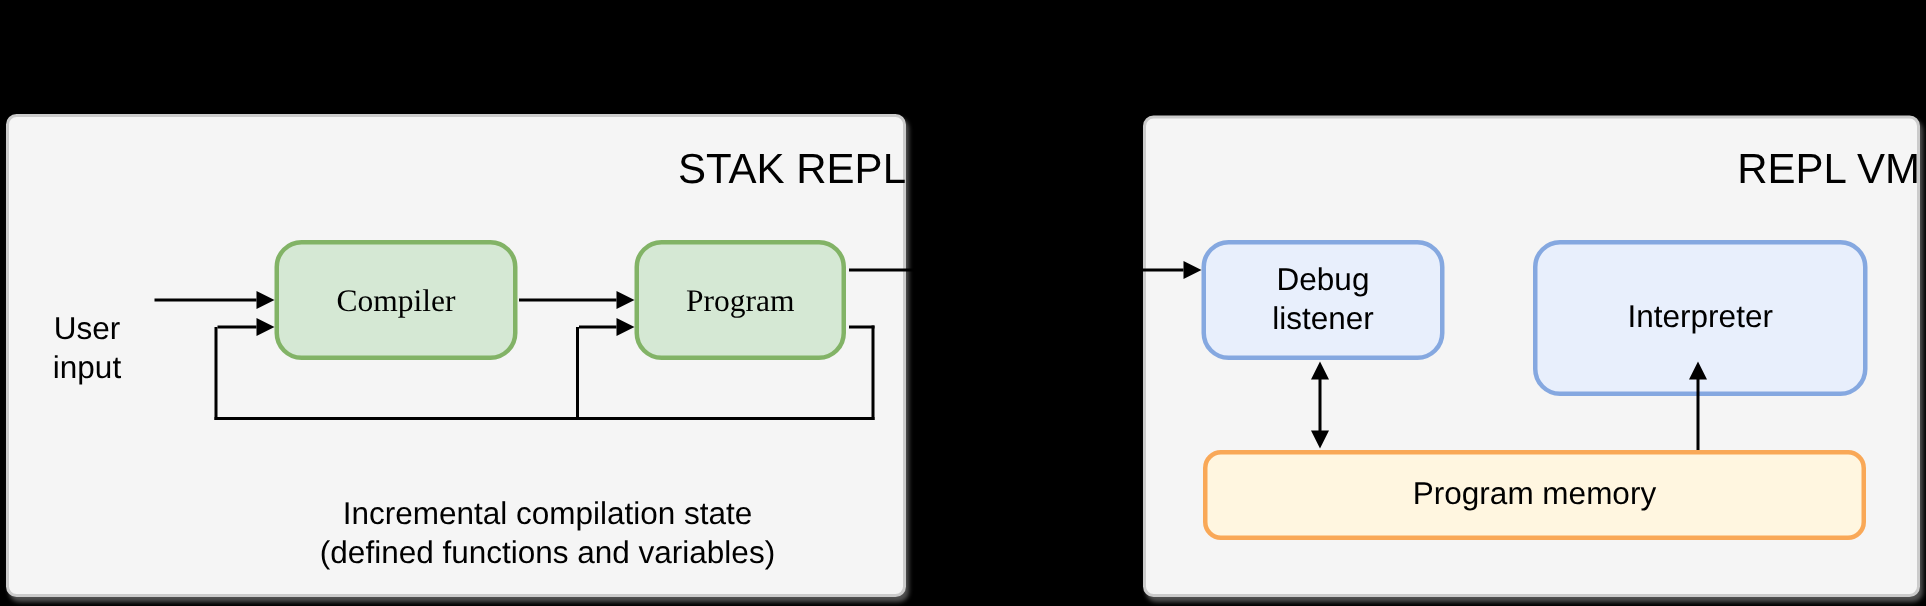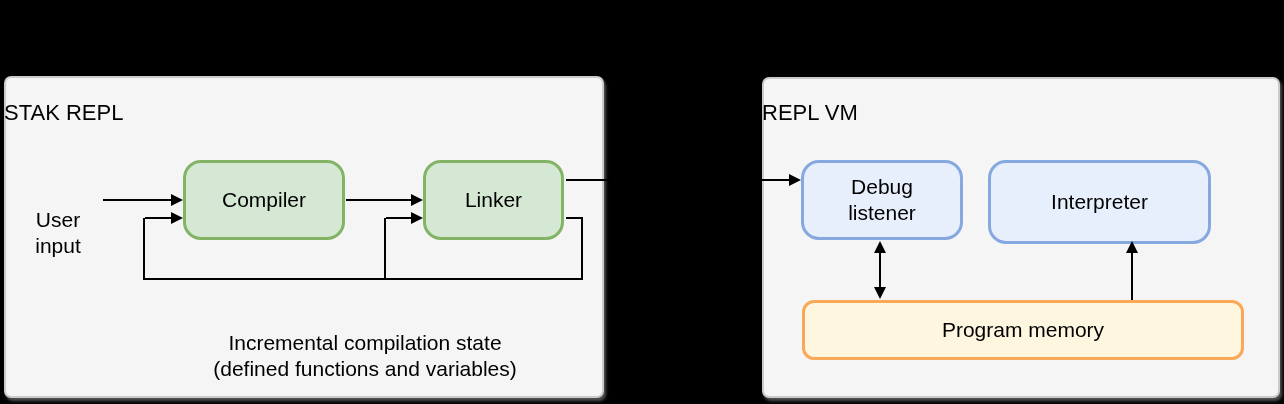--- a/index.html
+++ b/index.html
@@ -8,28 +8,28 @@
     font-family:"Liberation Sans",sans-serif;color:#000;overflow:hidden;
   }
   .panel{
     position:absolute;box-sizing:border-box;
     background:var(--panel-fill,#f5f5f5);
     border:2px solid var(--panel-border,#cbcbcb);
     border-radius:7px;
     box-shadow:2px 3px 3px rgba(145,145,145,0.55);
   }
   .panel-title{
-    position:absolute;text-align:left;font-size:22px;line-height:34px;
+    position:absolute;text-align:right;font-size:28px;line-height:34px;
     font-weight:400;white-space:pre-line;
   }
   .node{
     position:absolute;box-sizing:border-box;display:flex;align-items:center;justify-content:center;
     text-align:center;font-size:21px;line-height:26px;white-space:pre-line;
   }
-  .node.green{background:var(--green-fill,#d5e8d4);border:3px solid var(--green-border,#82b366);border-radius:18px;}
+  .node.green{background:var(--green-fill,#d5e8d4);border:3px solid var(--green-border,#82b366);border-radius:18px;font-family:Liberation Serif, serif;}
   .node.blue {background:var(--blue-fill,#e8effc); border:3px solid var(--blue-border,#85a8e0); border-radius:18px;}
   .node.orange{background:var(--orange-fill,#fff6e0);border:3px solid var(--orange-border,#f9a857);border-radius:12px;}
   .seg{position:absolute;background:var(--arrow,#000);}
   .ah{position:absolute;width:0;height:0;}
   .ah.right{border-top:6px solid transparent;border-bottom:6px solid transparent;border-left:12px solid var(--arrow,#000);}
   .ah.up   {border-left:6px solid transparent;border-right:6px solid transparent;border-bottom:12px solid var(--arrow,#000);}
   .ah.down {border-left:6px solid transparent;border-right:6px solid transparent;border-top:12px solid var(--arrow,#000);}
   .txt{position:absolute;text-align:center;font-size:21px;line-height:26px;white-space:pre-line;margin-top:33px;}
 </style>
 </head>
@@ -37,25 +37,25 @@
 
 <div id="stage" style="--background: #000000; --panel-fill: #f5f5f5; --panel-border: #cbcbcb; --green-fill: #d5e8d4; --green-border: #82b366; --blue-fill: #e8effc; --blue-border: #85a8e0; --orange-fill: #fff6e0; --orange-border: #f9a857; --arrow: #000000; --text: #000000;">
 
   <div class="panel" style="left:4px;top:76px;width:600px;height:322px;"></div>
   <div class="panel" style="left:762px;top:77px;width:518px;height:321px;"></div>
 
   <div class="panel-title" style="left:4px;top:96px;width:600px;">STAK REPL</div>
   <div class="panel-title" style="left:762px;top:96px;width:518px;">REPL VM</div>
 
   <div class="node green" style="left:183px;top:160px;width:162px;height:80px;">Compiler</div>
-  <div class="node green" style="left:423px;top:160px;width:141px;height:80px;">Linker</div>
+  <div class="node green" style="left:423px;top:160px;width:141px;height:80px;">Program</div>
 
   <div class="node blue" style="left:801px;top:160px;width:162px;height:80px;">Debug
 listener</div>
-  <div class="node blue" style="left:988px;top:160px;width:223px;height:84px;">Interpreter</div>
+  <div class="node blue" style="left:1022px;top:160px;width:223px;height:104px;">Interpreter</div>
   <div class="node orange" style="left:802px;top:300px;width:442px;height:60px;">Program memory</div>
 
   <div class="txt" style="left:18px;top:174px;width:80px;">User
 input</div>
   <div class="txt" style="left:145px;top:297px;width:440px;text-align:center;">Incremental compilation state
 (defined functions and variables)</div>
 
   <div>
     <div class="seg" style="left:103px;top:199px;width:68px;height:2px;"></div>
     <div class="ah right" style="left:171px;top:194px;"></div>

